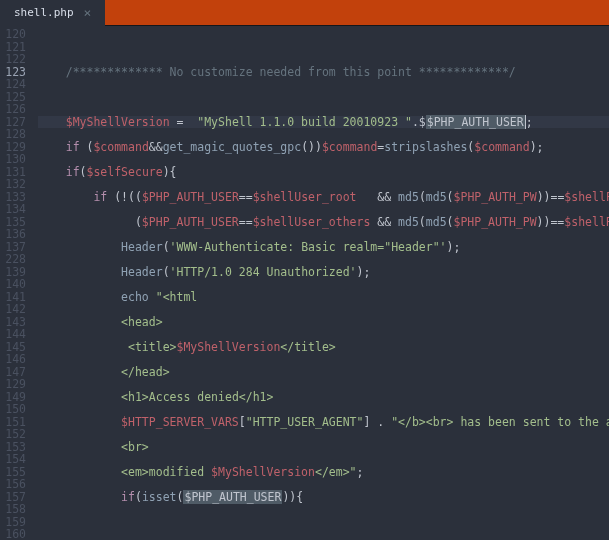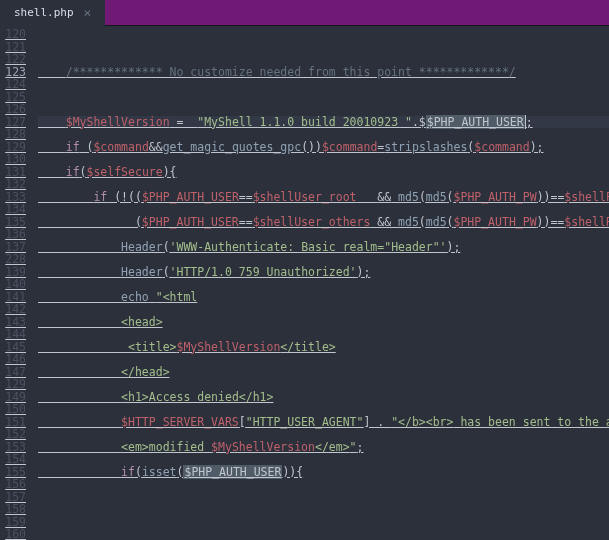--- a/index.html
+++ b/index.html
@@ -6,21 +6,21 @@
 body {
   background: #2b303b;
   font-family: "Menlo", "Consolas", monospace;
   font-size: 11.5px;
   color: #c0c5ce;
   width: 609px;
   height: 540px;
   overflow: hidden;
 }
 .tab-bar {
-  background: #701a75;
+  background: #c2410c;
   height: 26px;
   display: flex;
   align-items: center;
   border-bottom: 1px solid #14161b;
 }
 .tab {
   background: #2b303b;
   color: #d8dee9;
   padding: 5px 14px;
   font-size: 11px;
@@ -30,21 +30,20 @@
   height: 26px;
 }
 .tab-close {
   color: #65737e;
   font-size: 13px;
 }
 .editor {
   display: flex;
   height: calc(100% - 26px);
   line-height: 12.5px;
-  text-decoration: underline;
 }
 .gutter {
   background: #2b303b;
   color: #4a5160;
   text-align: right;
   padding: 2px 8px 2px 4px;
   user-select: none;
   min-width: 34px;
 }
 .gutter .ln { height: 12.5px; }
@@ -124,27 +123,28 @@
   <div class="code">
 <span class="line"><span></span></span>
 <span class="line"><span>    </span><span class="c-comment">/************* No customize needed from this point *************/</span></span>
 <span class="line"><span></span></span>
 <span class="line current-line"><span>    </span><span class="c-var">$MyShellVersion</span><span class="c-op"> =  </span><span class="c-string">"MyShell 1.1.0 build 20010923 "</span><span class="c-op">.$</span><span class="c-sel">$PHP_AUTH_USER</span><span class="c-cursor"></span><span class="c-op">;</span></span>
 <span class="line"><span>    </span><span class="c-keyword">if</span><span class="c-op"> (</span><span class="c-var">$command</span><span class="c-op">&amp;&amp;</span><span class="c-func">get_magic_quotes_gpc</span><span class="c-op">())</span><span class="c-var">$command</span><span class="c-op">=</span><span class="c-func">stripslashes</span><span class="c-op">(</span><span class="c-var">$command</span><span class="c-op">);</span></span>
 <span class="line"><span>    </span><span class="c-keyword">if</span><span class="c-op">(</span><span class="c-var">$selfSecure</span><span class="c-op">){</span></span>
 <span class="line"><span>        </span><span class="c-keyword">if</span><span class="c-op"> (!((</span><span class="c-var">$PHP_AUTH_USER</span><span class="c-op">==</span><span class="c-var">$shellUser_root</span><span>   </span><span class="c-op">&amp;&amp;</span><span> </span><span class="c-func">md5</span><span class="c-op">(</span><span class="c-func">md5</span><span class="c-op">(</span><span class="c-var">$PHP_AUTH_PW</span><span class="c-op">))==</span><span class="c-var">$shellPswd_root</span></span>
 <span class="line"><span>              (</span><span class="c-var">$PHP_AUTH_USER</span><span class="c-op">==</span><span class="c-var">$shellUser_others</span><span class="c-op"> &amp;&amp; </span><span class="c-func">md5</span><span class="c-op">(</span><span class="c-func">md5</span><span class="c-op">(</span><span class="c-var">$PHP_AUTH_PW</span><span class="c-op">))==</span><span class="c-var">$shellPswd_others</span></span>
 <span class="line"><span>            </span><span class="c-func">Header</span><span class="c-op">(</span><span class="c-string">'WWW-Authenticate: Basic realm="Header"'</span><span class="c-op">);</span></span>
-<span class="line"><span>            </span><span class="c-func">Header</span><span class="c-op">(</span><span class="c-string">'HTTP/1.0 759 Unauthorized'</span><span class="c-op">);</span></span>
+<span class="line"><span>            </span><span class="c-func">Header</span><span class="c-op">(</span><span class="c-string">'HTTP/1.0 284 Unauthorized'</span><span class="c-op">);</span></span>
 <span class="line"><span>            </span><span class="c-func">echo</span><span> </span><span class="c-string">"&lt;html</span></span>
 <span class="line"><span>            </span><span class="c-string">&lt;head&gt;</span></span>
 <span class="line"><span>             </span><span class="c-string">&lt;title&gt;</span><span class="c-var">$MyShellVersion</span><span class="c-string">&lt;/title&gt;</span></span>
 <span class="line"><span>            </span><span class="c-string">&lt;/head&gt;</span></span>
 <span class="line"><span>            </span><span class="c-string">&lt;h1&gt;</span><span class="c-string">Access denied</span><span class="c-string">&lt;/h1&gt;</span></span>
 <span class="line"><span>            </span><span class="c-var">$HTTP_SERVER_VARS</span><span class="c-op">[</span><span class="c-string">"HTTP_USER_AGENT"</span><span class="c-op">] . </span><span class="c-string">"</span><span class="c-string">&lt;/b&gt;&lt;br&gt;</span><span class="c-string"> has been sent to the administrator</span></span>
+<span class="line"><span>            </span><span class="c-string">&lt;br&gt;</span></span>
 <span class="line"><span>            </span><span class="c-string">&lt;em&gt;</span><span class="c-string">modified </span><span class="c-var">$MyShellVersion</span><span class="c-string">&lt;/em&gt;</span><span class="c-string">"</span><span class="c-op">;</span></span>
 <span class="line"><span>            </span><span class="c-keyword">if</span><span class="c-op">(</span><span class="c-func">isset</span><span class="c-op">(</span><span class="c-sel">$PHP_AUTH_USER</span><span class="c-op">)){</span></span>
 
 
 
 
 
 
 
 

